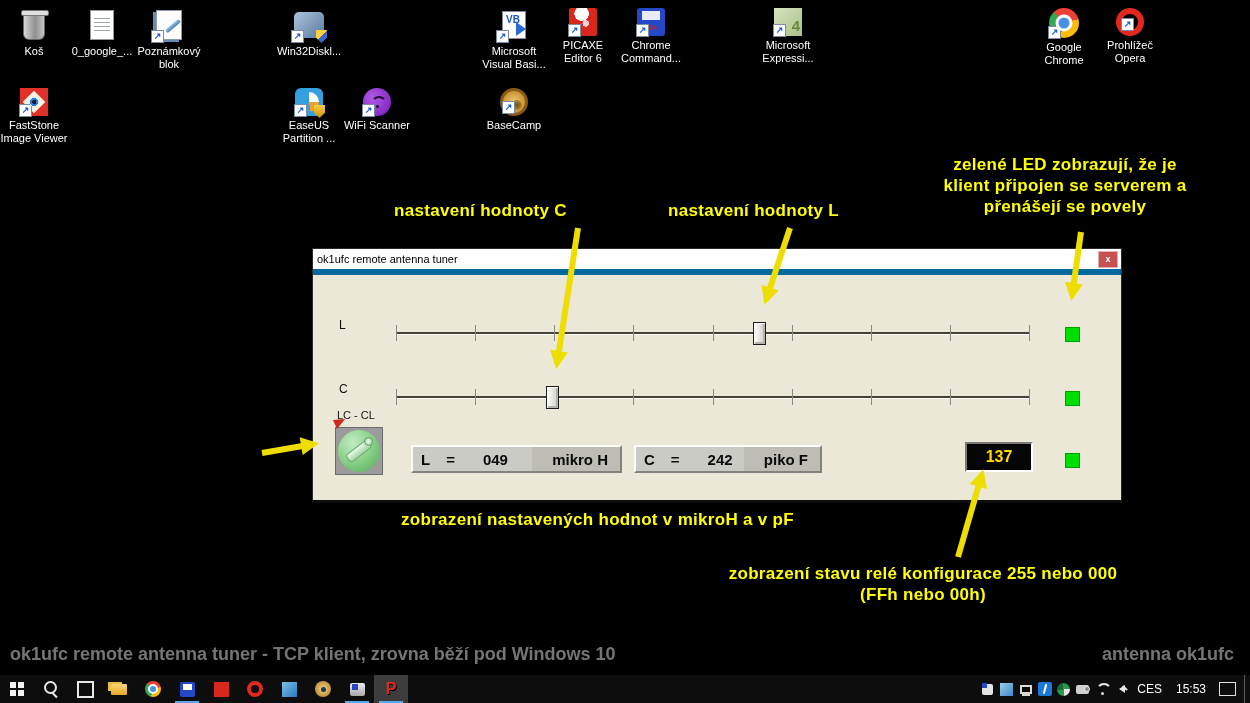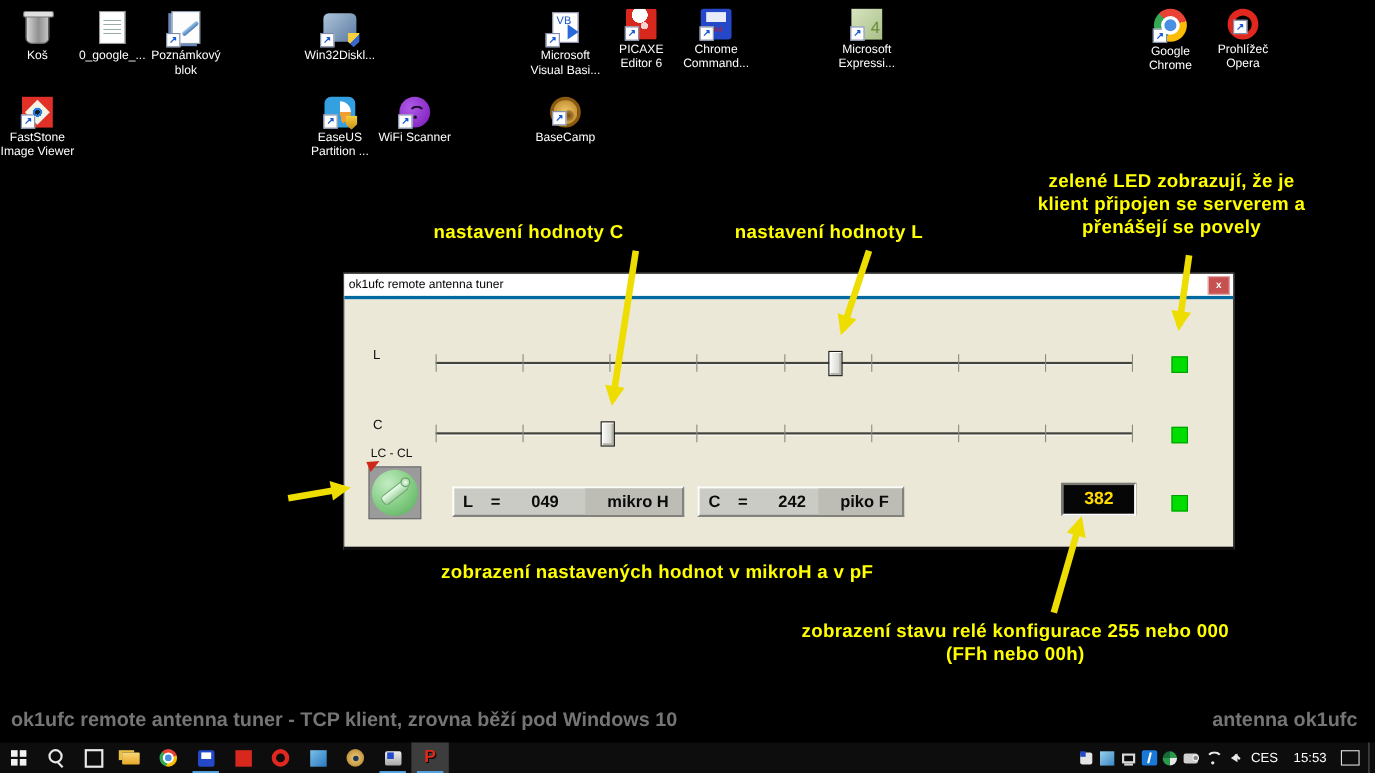--- a/index.html
+++ b/index.html
@@ -8,21 +8,21 @@
 
   
   .desktop-icon{position:absolute;width:78px;text-align:center;cursor:default;}
   .di-img{width:34px;height:34px;margin:0 auto;position:relative;display:flex;
           align-items:center;justify-content:center;}
   .di-label{margin-top:3px;font-size:11px;line-height:13px;color:#fff;
             text-shadow:1px 1px 2px #000,0 0 4px #000;}
   .sc{position:absolute;left:-1px;bottom:-1px;width:11px;height:11px;background:#fff;
       border:1px solid #7a8aa8;color:#1a5ad8;font-size:9px;line-height:10px;
       text-align:center;font-weight:bold;}
-  .glyph-text{position:absolute;font-weight:normal;}
+  .glyph-text{position:absolute;font-weight:bold;}
 
   .g-trash::before{content:"";width:20px;height:24px;background:linear-gradient(90deg,#d8d8d8,#909090 55%,#c4c4c4);
       border:1px solid #666;border-radius:2px 2px 6px 6px;margin-top:4px;}
   .g-trash::after{content:"";position:absolute;top:2px;left:4px;width:26px;height:4px;
       background:#e0e0e0;border:1px solid #777;border-radius:2px;}
   .g-doc::before{content:"";width:22px;height:28px;background:#fff;border:1px solid #999;
       box-shadow:inset 0 -4px 0 #fff,inset 0 4px 0 #fff;}
   .g-doc::after{content:"";position:absolute;top:10px;left:9px;width:16px;height:14px;
       background:repeating-linear-gradient(to bottom,#9aa 0 1px,transparent 1px 4px);}
   .g-notepad::before{content:"";width:24px;height:28px;background:#fdfdfd;border:1px solid #8a9ab0;
@@ -72,21 +72,21 @@
 
   
   .note{position:absolute;color:#ffff00;font-weight:bold;font-size:17px;letter-spacing:.3px;
         line-height:21px;white-space:nowrap;}
   .note.center{text-align:center;}
 
   
   #tuner-window{position:absolute;left:312px;top:248px;width:808px;background:#ebe8d7;
       border:1px solid #2a2a2a;border-bottom:3px solid #0c0c0c;}
   .titlebar{height:20px;background:#fff;position:relative;display:flex;align-items:center;
-      border-bottom:3px solid #0369a1;}
+      border-bottom:6px solid #0369a1;}
   .title-text{font-size:11px;color:#000;margin-left:4px;}
   .close-btn{position:absolute;right:3px;top:2px;width:18px;height:15px;background:#c75050;
       border:1px solid #e2b0b0;color:#fff;font-size:9px;font-weight:bold;text-align:center;
       line-height:14px;cursor:pointer;}
   .win-body{position:relative;height:225px;}
   .slider-label{position:absolute;left:26px;font-size:12px;color:#111;}
   .slider-track{position:absolute;left:83px;width:633px;height:2px;background:#43433b;
       box-shadow:0 1px 0 #fff;}
   .tick{position:absolute;top:-7px;width:1px;height:16px;background:#8a8a80;}
   .thumb{position:absolute;top:-10px;width:11px;height:21px;margin-left:-6px;
@@ -372,21 +372,21 @@
         <span class="vd-val">049</span>
         <span class="vd-unit">mikro H</span>
       </div>
       <div class="val-display" style="left:321px;width:188px;">
         <span class="vd-label">C</span>
         <span class="vd-eq">=</span>
         <span class="vd-val">242</span>
         <span class="vd-unit">piko F</span>
       </div>
 
-      <div class="relay-display">382</div>
+      <div class="relay-display">137</div>
       <div class="led" style="top:178px;"></div>
     </div>
   </div>
 
   <svg class="arrows" width="1250" height="703">
     <defs>
       <marker id="ah" markerUnits="userSpaceOnUse" markerWidth="22" markerHeight="22" refX="15" refY="11" orient="auto">
         <path d="M2,2 L20,11 L2,20 z" fill="#eedd00"></path>
       </marker>
     </defs>

